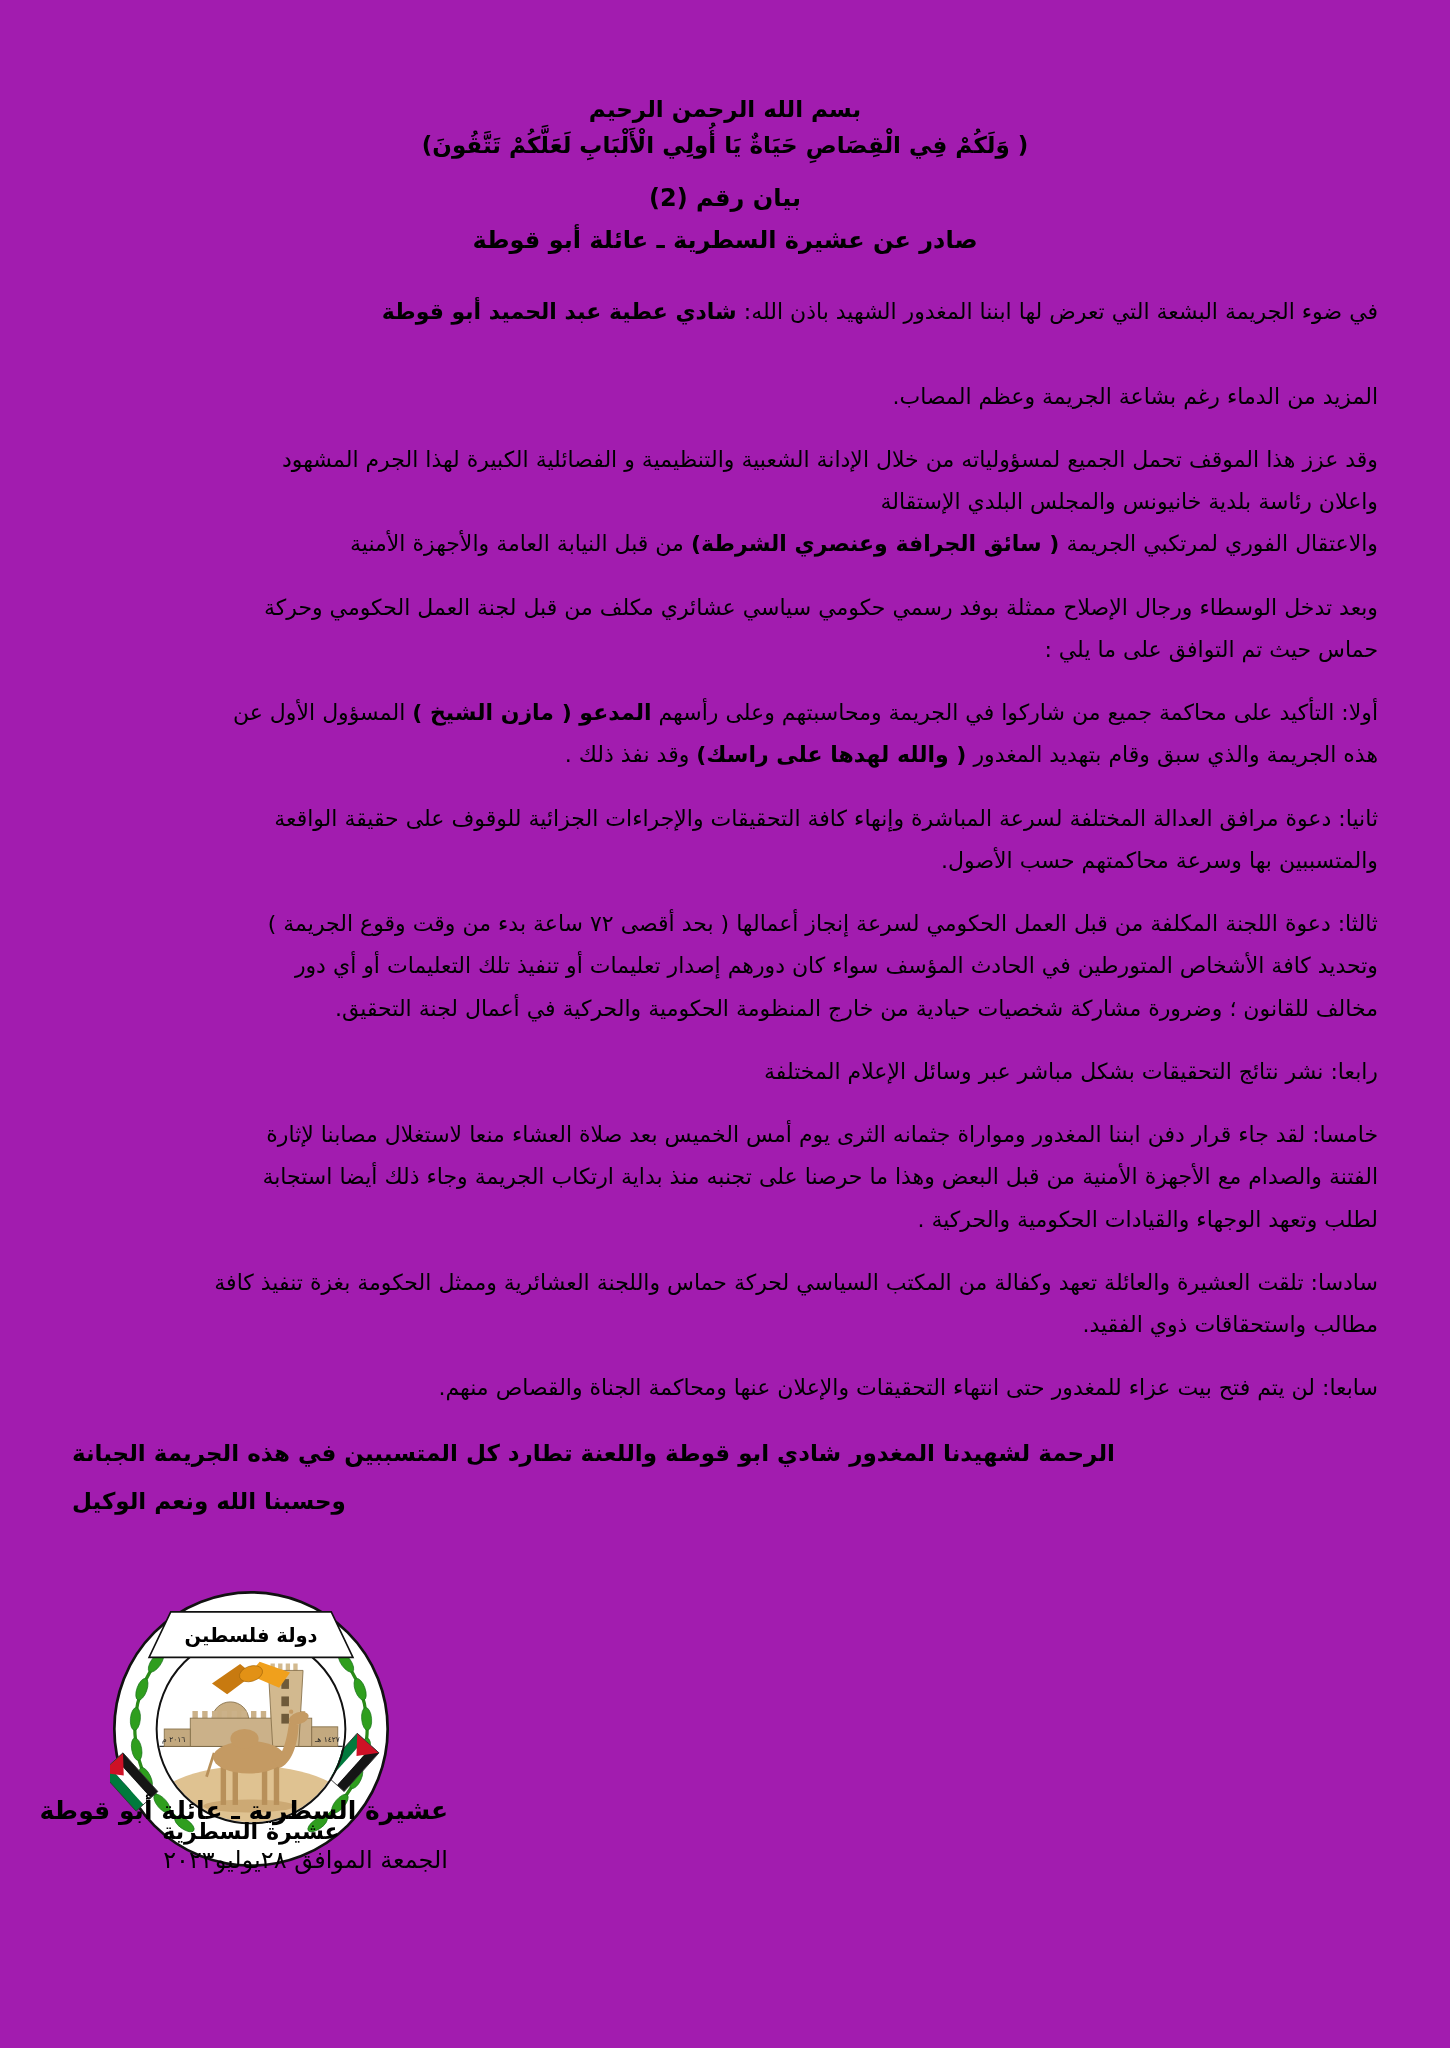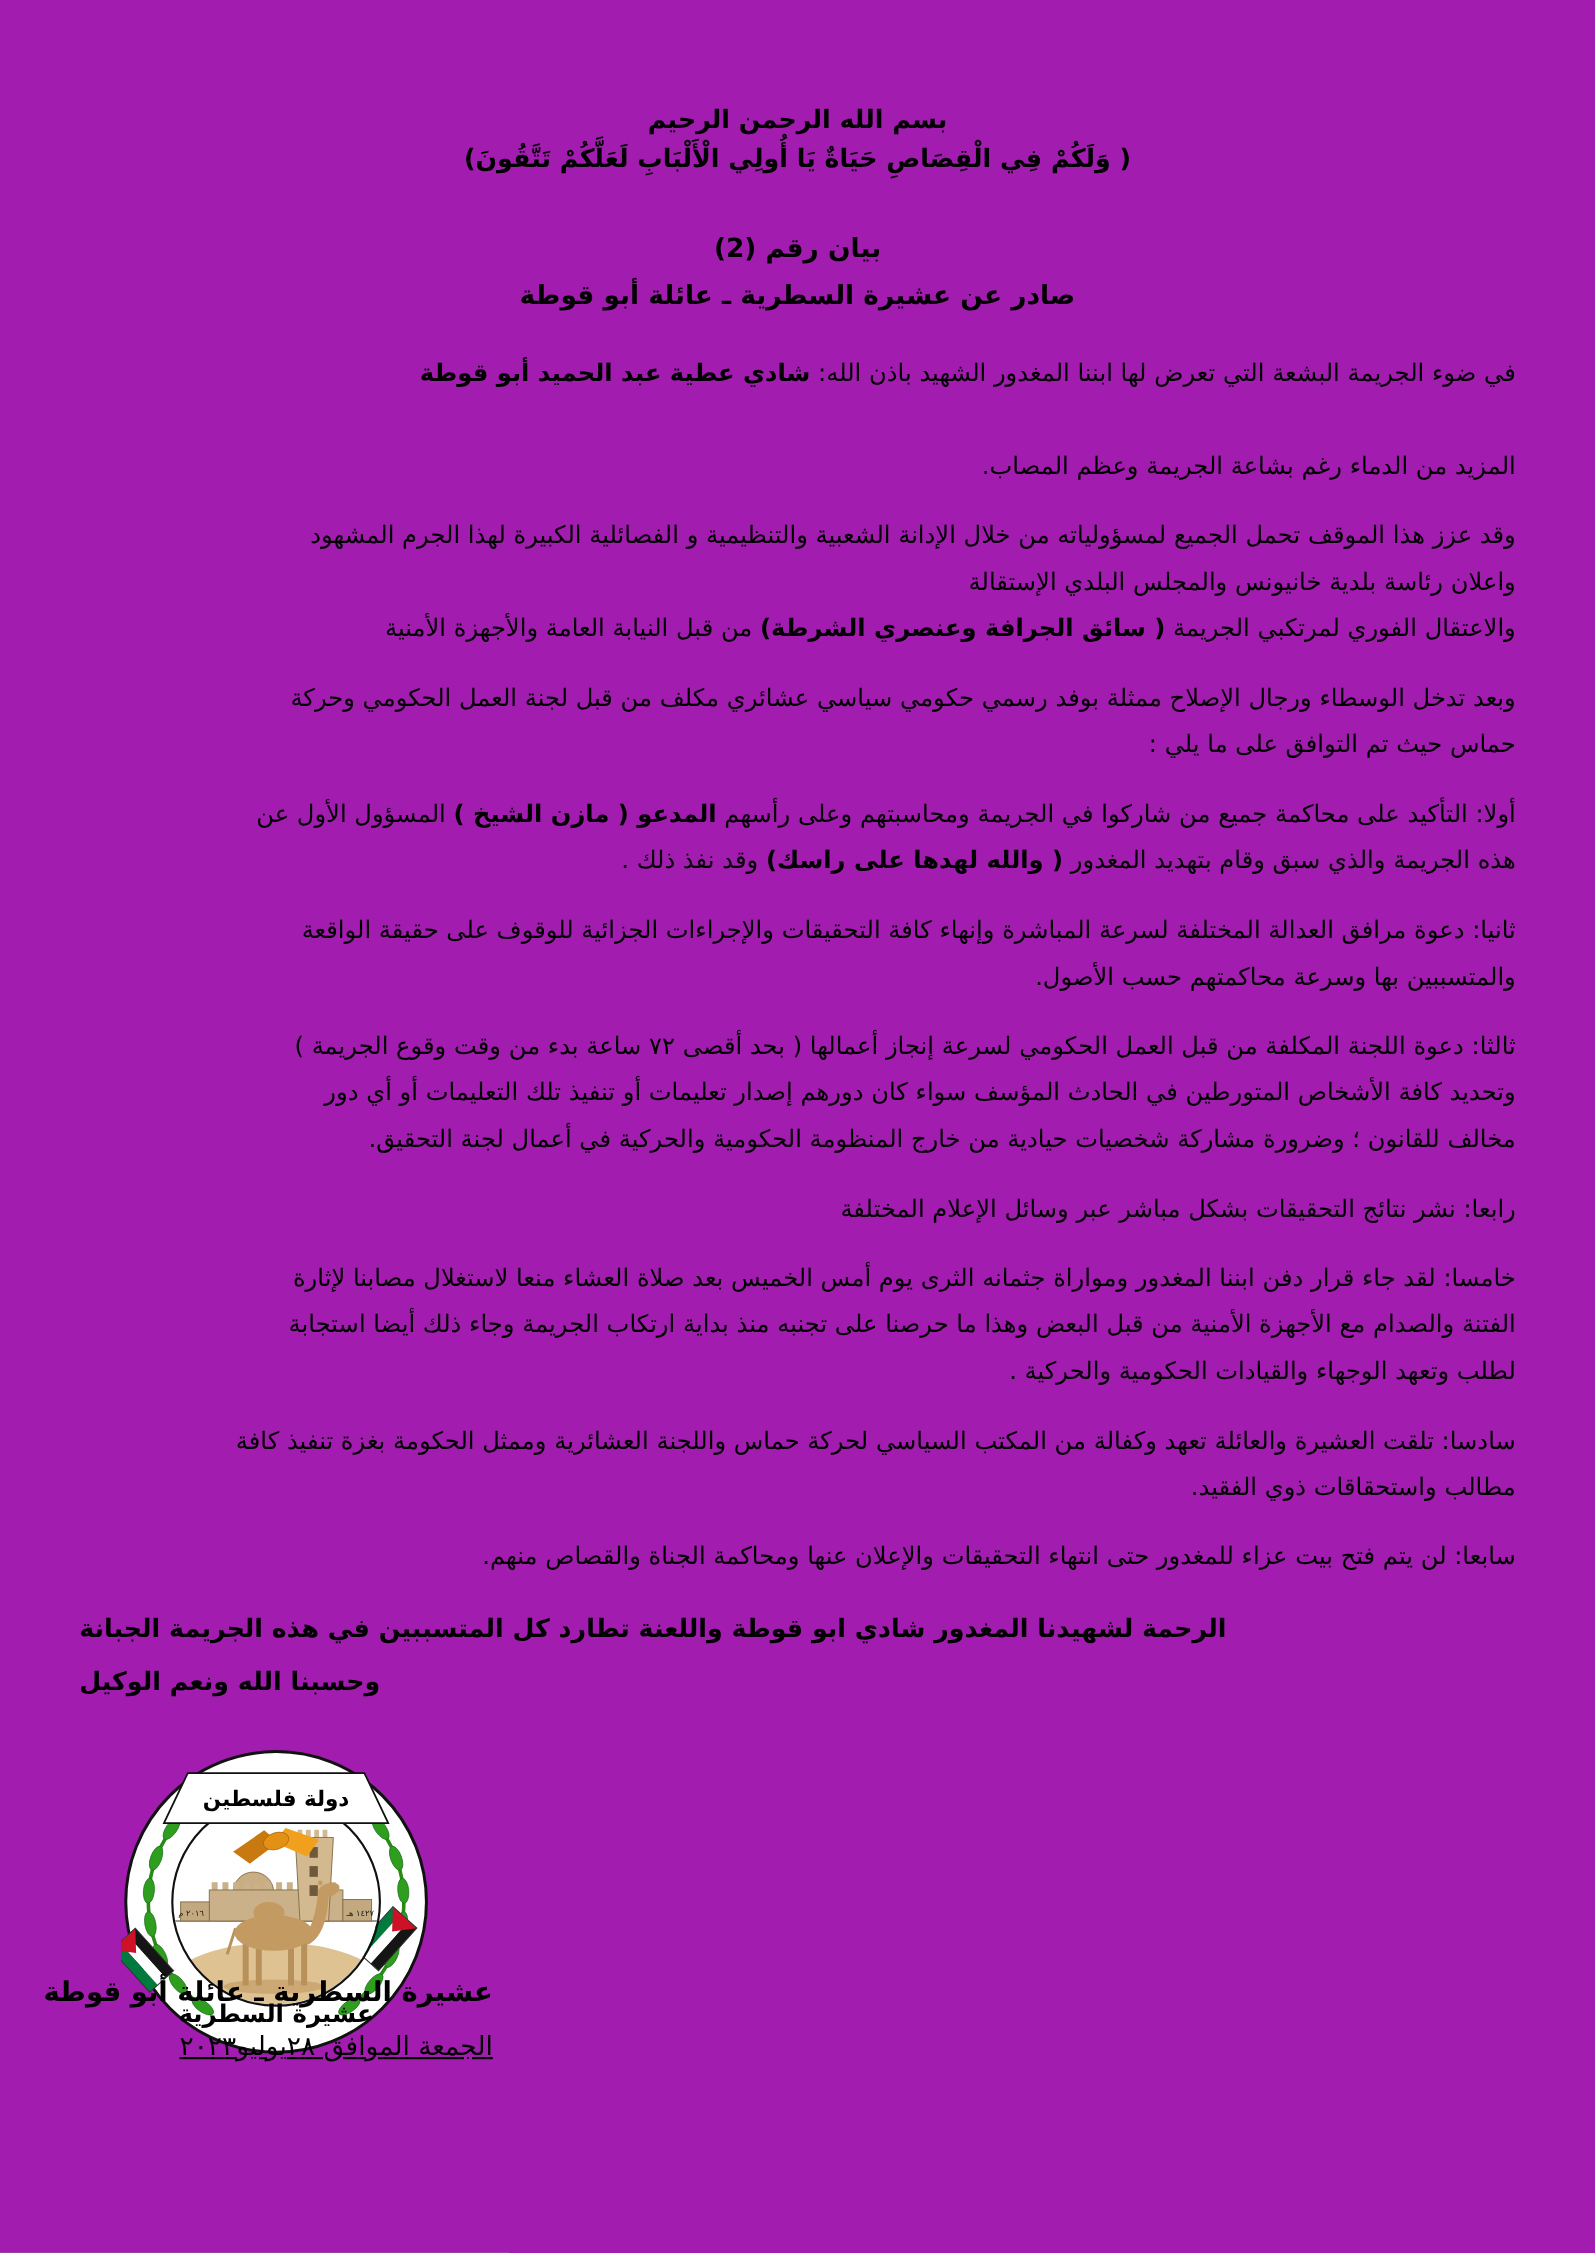--- a/index.html
+++ b/index.html
@@ -9,37 +9,37 @@
     font-family:"DejaVu Sans",sans-serif;
   }
   .content{
     position:absolute;top:0;right:0;left:0;
     padding:92px 72px 0 72px;
     direction:rtl;text-align:right;
     font-size:22px;line-height:1.92;
   }
   .center{text-align:center;}
   .hdr-line{font-weight:700;font-size:23px;line-height:1.55;}
-  .title-block{margin-top:42px;margin-bottom:30px;}
+  .title-block{margin-top:14px;margin-bottom:30px;}
   .title-line{font-weight:700;font-size:24px;line-height:1.75;}
   p.para{margin:0 0 21px 0;}
   .lbl{font-weight:400;}
   b{font-weight:700;}
   .closing{
     text-align:left;font-weight:700;font-size:23px;line-height:2.05;
     margin-top:4px;
   }
   .emblem{position:absolute;left:110px;top:1588px;width:282px;height:282px;}
   .emblem svg{width:100%;height:100%;}
   .signature{
     position:absolute;left:18px;top:1792px;width:430px;
     direction:rtl;text-align:right;
   }
   .sig-clan{font-weight:700;font-size:25px;line-height:1.5;}
-  .sig-date{font-size:24px;line-height:1.5;margin-top:12px;text-decoration:underline;}
+  .sig-date{font-size:24px;line-height:1.5;margin-top:12px;}
 </style>
 </head>
 <body>
 
 <div class="page">
 
   <div class="content">
 
     <div class="center hdr-line">بسم الله الرحمن الرحيم</div>
     <div class="center hdr-line">( وَلَكُمْ فِي الْقِصَاصِ حَيَاةٌ يَا أُولِي الْأَلْبَابِ لَعَلَّكُمْ تَتَّقُونَ)</div>

